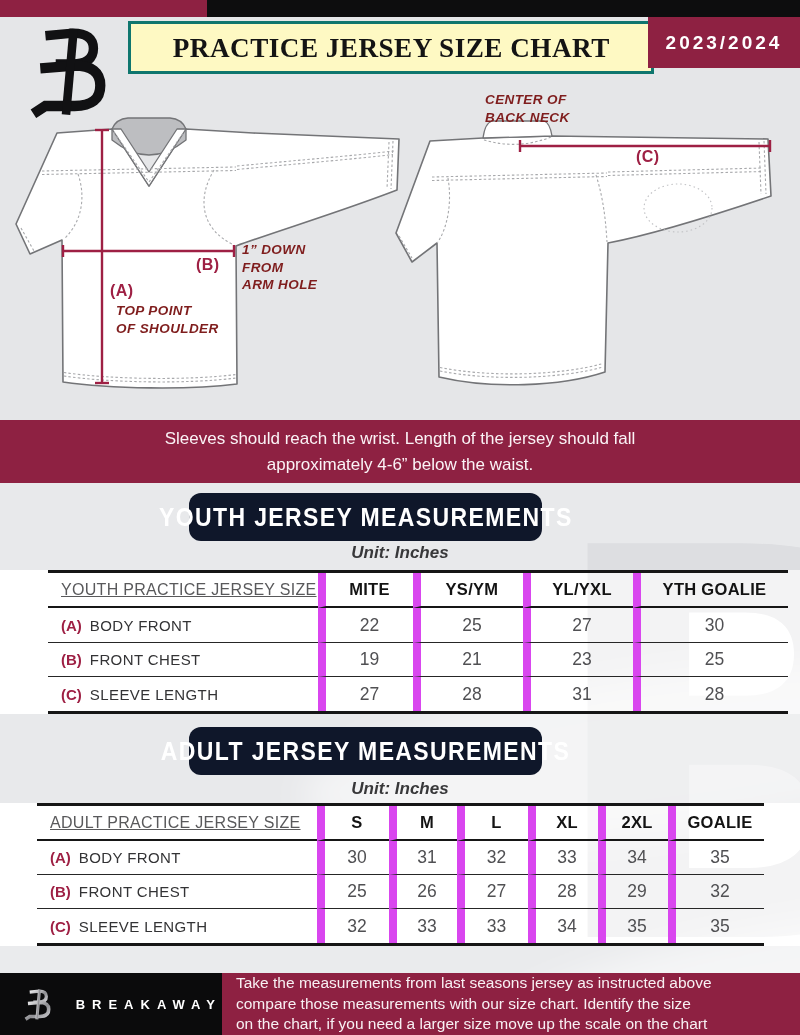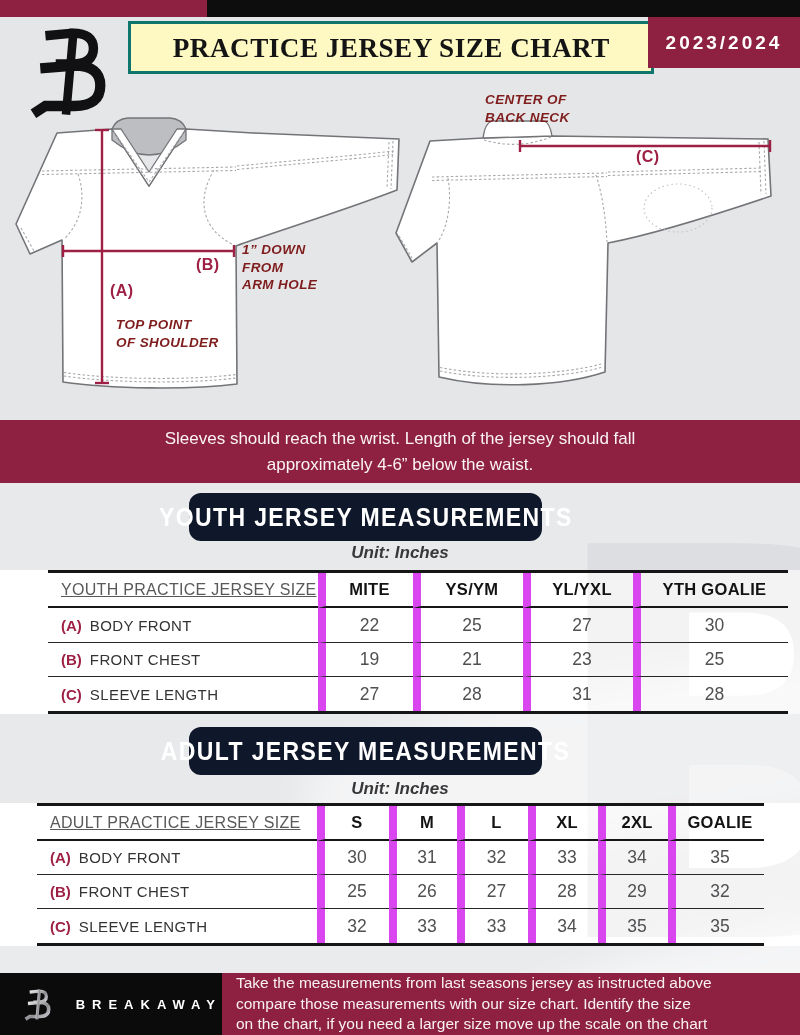--- a/index.html
+++ b/index.html
@@ -150,21 +150,21 @@
       <path d="M63,161 L234,161"></path>
         <path d="M63,155 L63,167"></path>
         <path d="M234,155 L234,167"></path>
       <path d="M520,56 L770,56"></path>
         <path d="M520,50 L520,62"></path>
         <path d="M770,50 L770,62"></path>
     </g>
   </svg>
 
   <div class="abs ann pt" style="left:110px;top:281px;">(A)</div>
-  <div class="abs ann" style="left:116px;top:302px;margin-top:14px;">TOP POINT
+  <div class="abs ann" style="left:116px;top:302px;">TOP POINT
 OF SHOULDER</div>
   <div class="abs ann pt" style="left:196px;top:255px;">(B)</div>
   <div class="abs ann" style="left:242px;top:241px;">1” DOWN
 FROM
 ARM HOLE</div>
   <div class="abs ann" style="left:485px;top:91px;">CENTER OF
 BACK NECK</div>
   <div class="abs ann pt" style="left:636px;top:147px;">(C)</div>
 
   <div class="abs note-banner">

